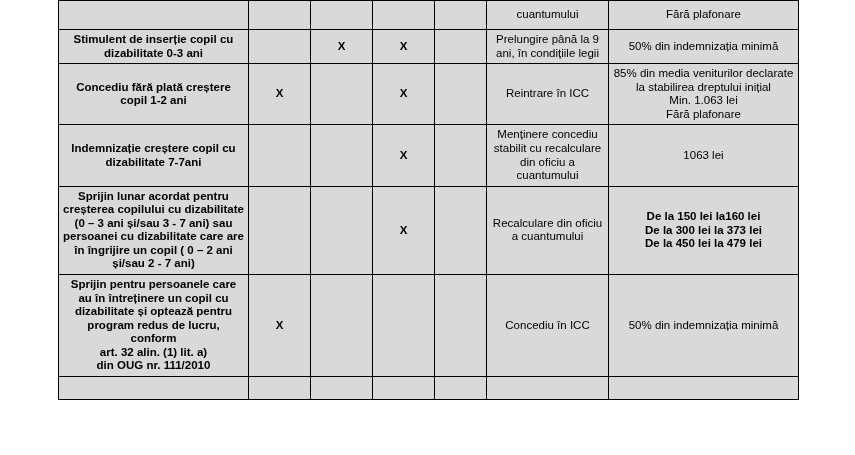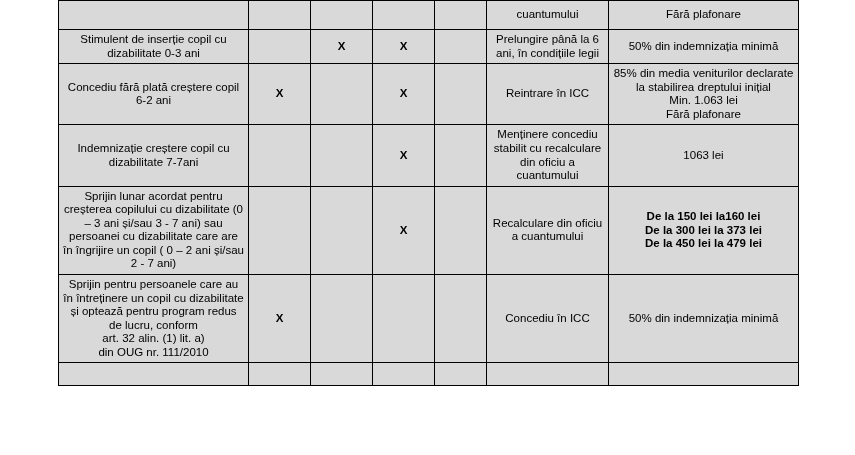--- a/index.html
+++ b/index.html
@@ -37,21 +37,21 @@
   }
   td.mark {
     background: #ffff00;
     font-weight: bold;
     font-size: 12px;
   }
   td.blank {
     background: #d9d9d9;
   }
   td.label {
-    font-weight: normal;
+    font-weight: bold;
     font-size: 11.5px;
   }
   td.plain {
     font-weight: normal;
   }
   .c0 { width: 190px; }
   .c1 { width: 62px; }
   .c2 { width: 62px; }
   .c3 { width: 62px; }
   .c4 { width: 52px; }
@@ -83,26 +83,26 @@
         <td class="plain">cuantumului</td>
         <td class="plain">Fără plafonare</td>
       </tr>
 
       <tr>
         <td class="label">Stimulent de inserție copil cu dizabilitate 0-3 ani</td>
         <td class="blank"></td>
         <td class="mark">X</td>
         <td class="mark">X</td>
         <td class="blank"></td>
-        <td class="plain">Prelungire până la 6 ani, în condițiile legii</td>
+        <td class="plain">Prelungire până la 9 ani, în condițiile legii</td>
         <td class="plain">50% din indemnizația minimă</td>
       </tr>
 
       <tr>
-        <td class="label">Concediu fără plată creștere copil 6-2 ani</td>
+        <td class="label">Concediu fără plată creștere copil 1-2 ani</td>
         <td class="mark">X</td>
         <td class="blank"></td>
         <td class="mark">X</td>
         <td class="blank"></td>
         <td class="plain">Reintrare în ICC</td>
         <td class="plain" style="white-space: pre-line;">85% din media veniturilor declarate la stabilirea dreptului inițial
 Min.  1.063 lei
 Fără plafonare</td>
       </tr>
 

